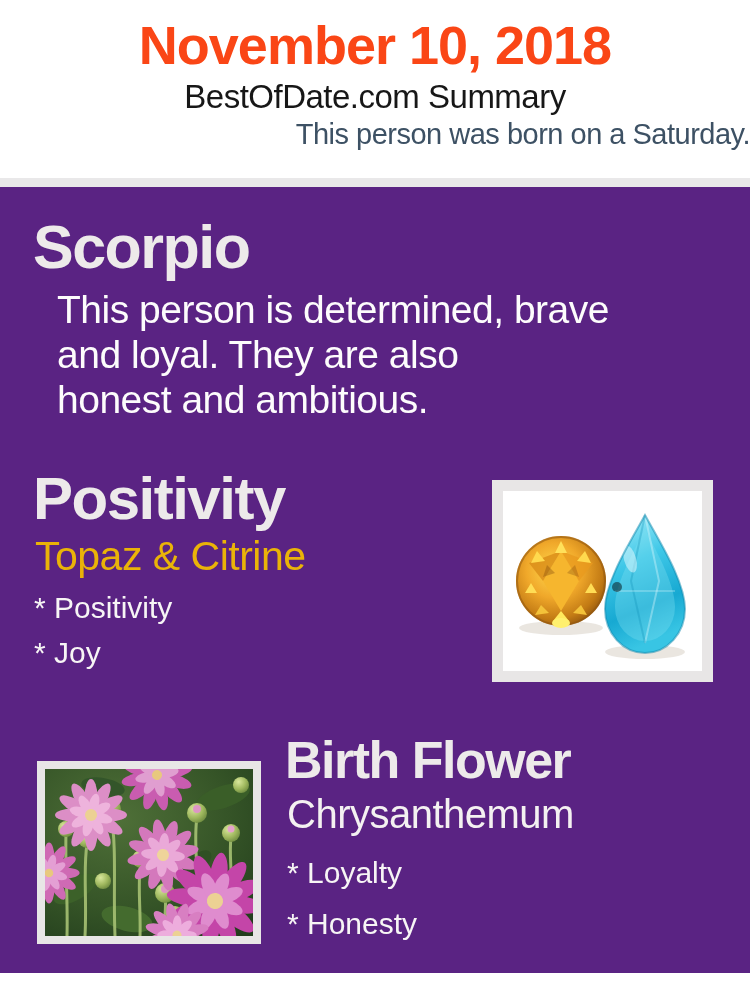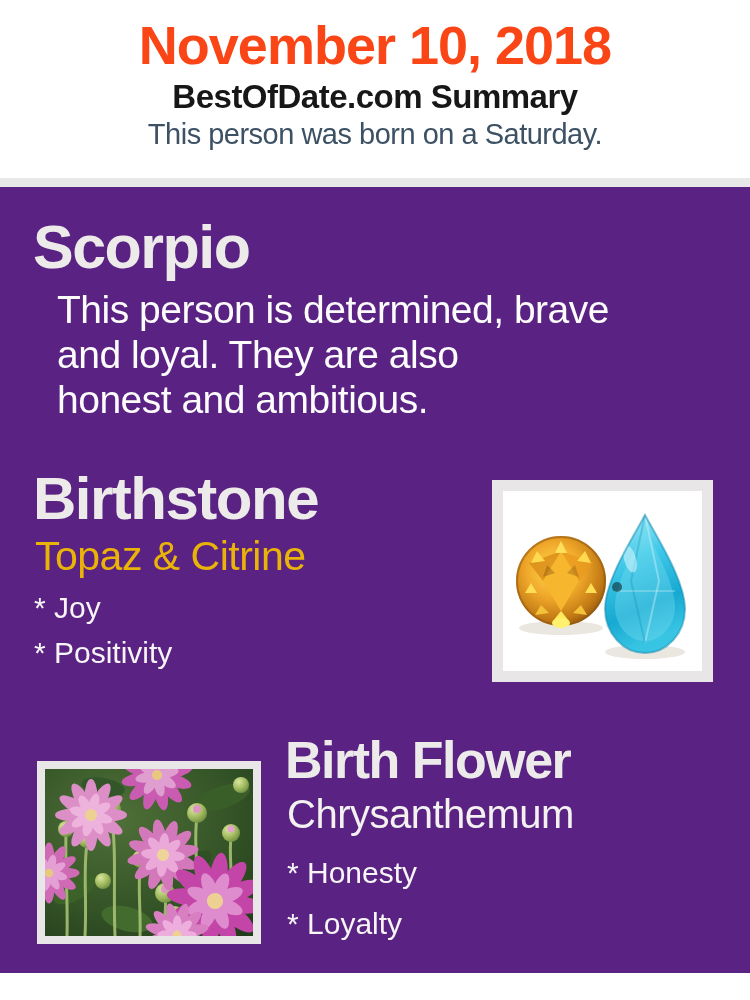--- a/index.html
+++ b/index.html
@@ -9,26 +9,26 @@
     background:#ffffff;
     font-family:"Liberation Sans","DejaVu Sans",sans-serif;
   }
   
   .header { position:absolute; top:0; left:0; width:750px; height:204px; text-align:center; }
   .date-title {
     margin-top:15px; font-size:54px; font-weight:700; line-height:60px;
     letter-spacing:-1px; color:var(--accent-orange,#fa4616);
   }
   .site-line {
-    margin-top:3px; font-size:33px; font-weight:700; line-height:37px;
+    margin-top:3px; font-size:33px; font-weight:400; line-height:37px;
     letter-spacing:-0.5px; color:#171717;
   }
   .weekday-line {
     margin-top:2px; font-size:29px; line-height:34px;
-    letter-spacing:-0.5px; color:var(--weekday-slate,#3d5164);
+    letter-spacing:-0.5px; color:var(--weekday-slate,#3d5164);text-align:right;
   }
   .divider { position:absolute; top:178px; left:0; width:750px; height:9px;
     background:var(--divider-gray,#e9e8e9); }
   
   .panel { position:absolute; top:187px; left:0; width:750px; height:786px;
     background:var(--panel-purple,#5a2383); }
   .h-big { font-weight:700; color:#edeaea; letter-spacing:-1.5px; }
   .zodiac-title { position:absolute; top:26px; left:33px; font-size:61px; line-height:68px; }
   .zodiac-desc {
     position:absolute; top:100px; left:33px; width:690px;
@@ -69,25 +69,25 @@
   <main class="panel">
 
     <section>
       <h2 class="h-big zodiac-title">Scorpio</h2>
       <p class="zodiac-desc">This person is determined, brave
 and loyal. They are also
 honest and ambitious.</p>
     </section>
 
     <section>
-      <h2 class="h-big bs-title">Birthstone</h2>
+      <h2 class="h-big bs-title">Positivity</h2>
       <div class="bs-sub">Topaz &amp; Citrine</div>
       <ul class="traits bs-traits">
+          <li>* Positivity</li>
           <li>* Joy</li>
-          <li>* Positivity</li>
         </ul>
 
       <div class="photo-frame gem-frame">
         <div class="photo-inner">
           <svg viewBox="0 0 199 180">
             <defs>
               <radialGradient id="cg" cx="42%" cy="38%" r="68%">
                 <stop offset="0%" stop-color="#ffd84d"></stop>
                 <stop offset="45%" stop-color="#f0a82a"></stop>
                 <stop offset="80%" stop-color="#c27a14"></stop>
@@ -234,19 +234,19 @@
               <use href="#ring8" fill="#edaddd"></use>
               <circle r="5" fill="#ecd193"></circle>
             </g>
           </svg>
         </div>
       </div>
 
       <h2 class="h-big bf-title">Birth Flower</h2>
       <div class="bf-sub">Chrysanthemum</div>
       <ul class="traits bf-traits">
+          <li>* Loyalty</li>
           <li>* Honesty</li>
-          <li>* Loyalty</li>
         </ul>
     </section>
 
   </main>
 </div>
 
 </body></html>

